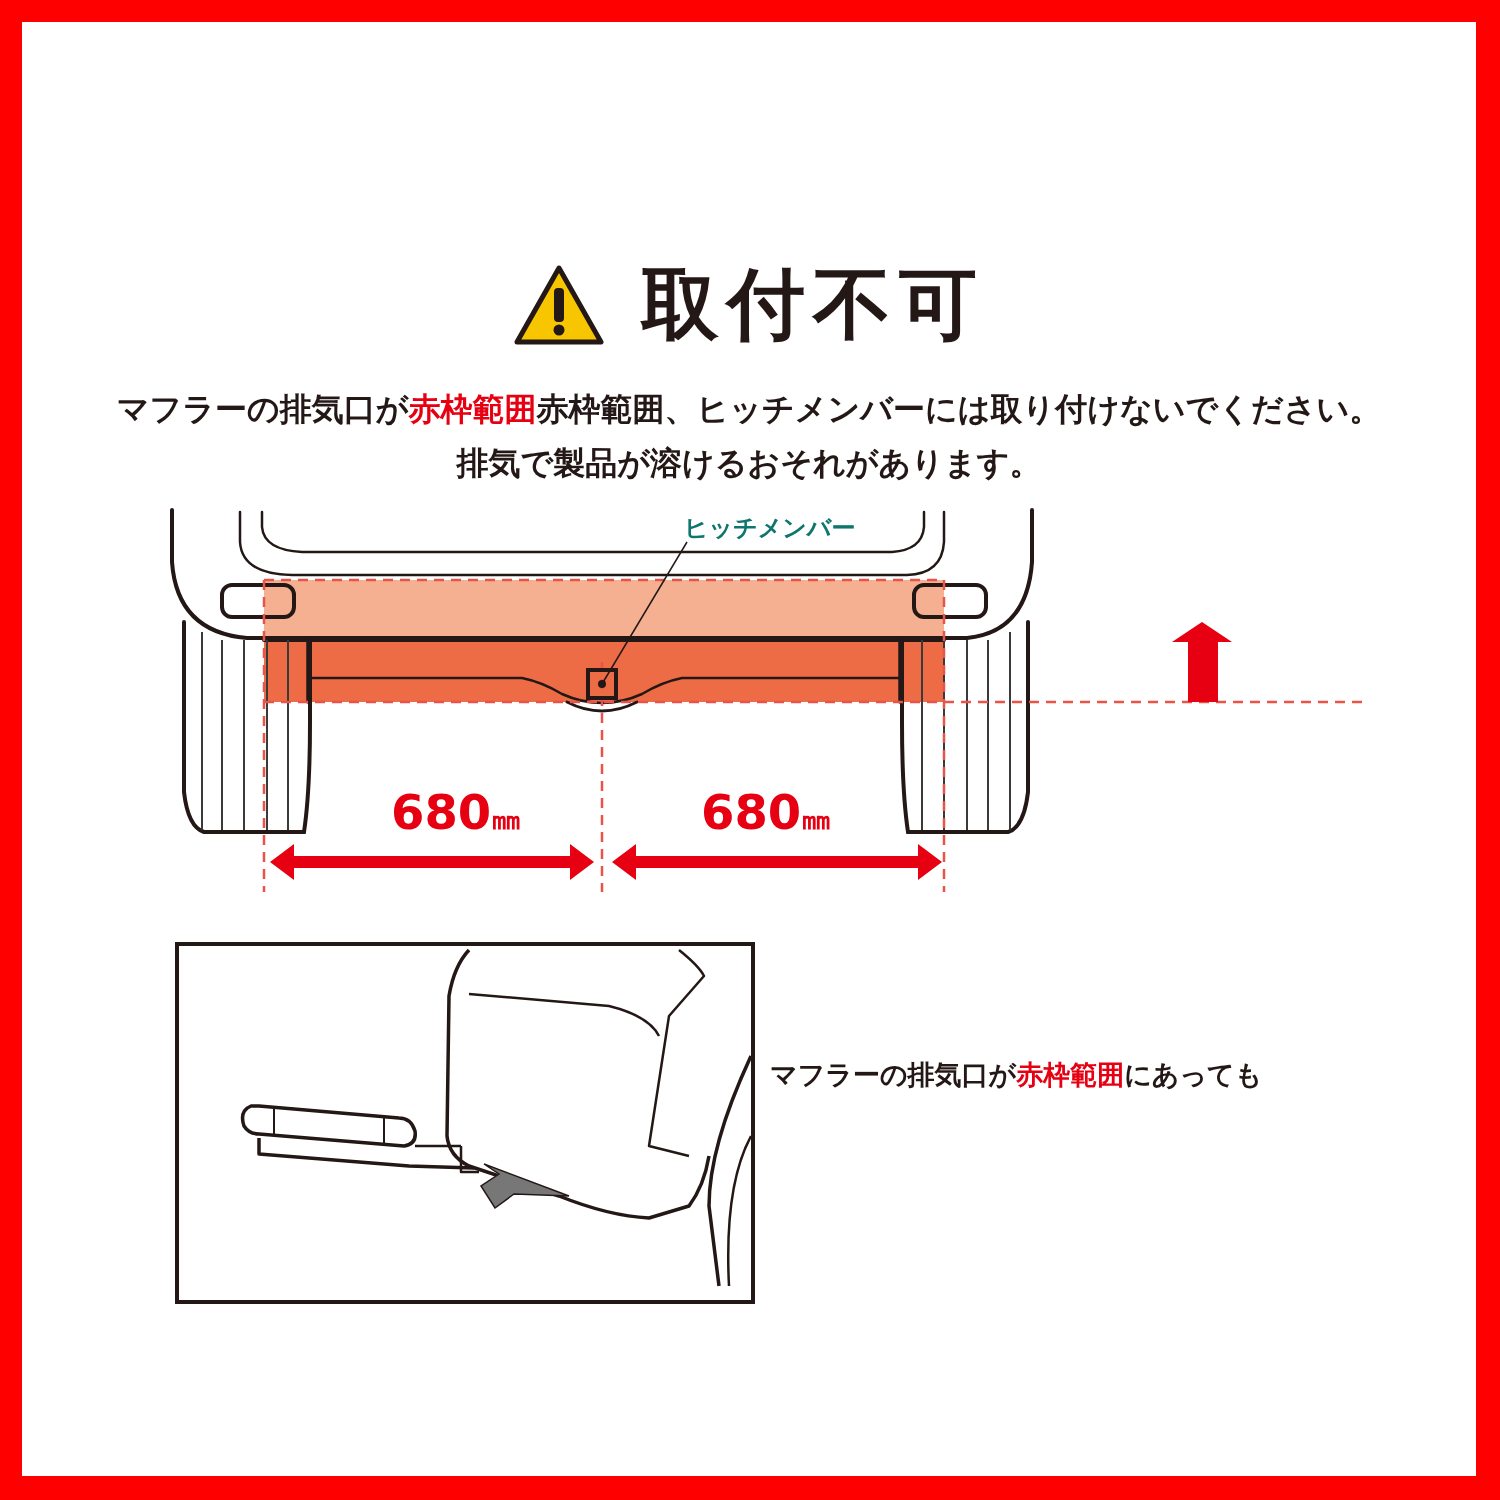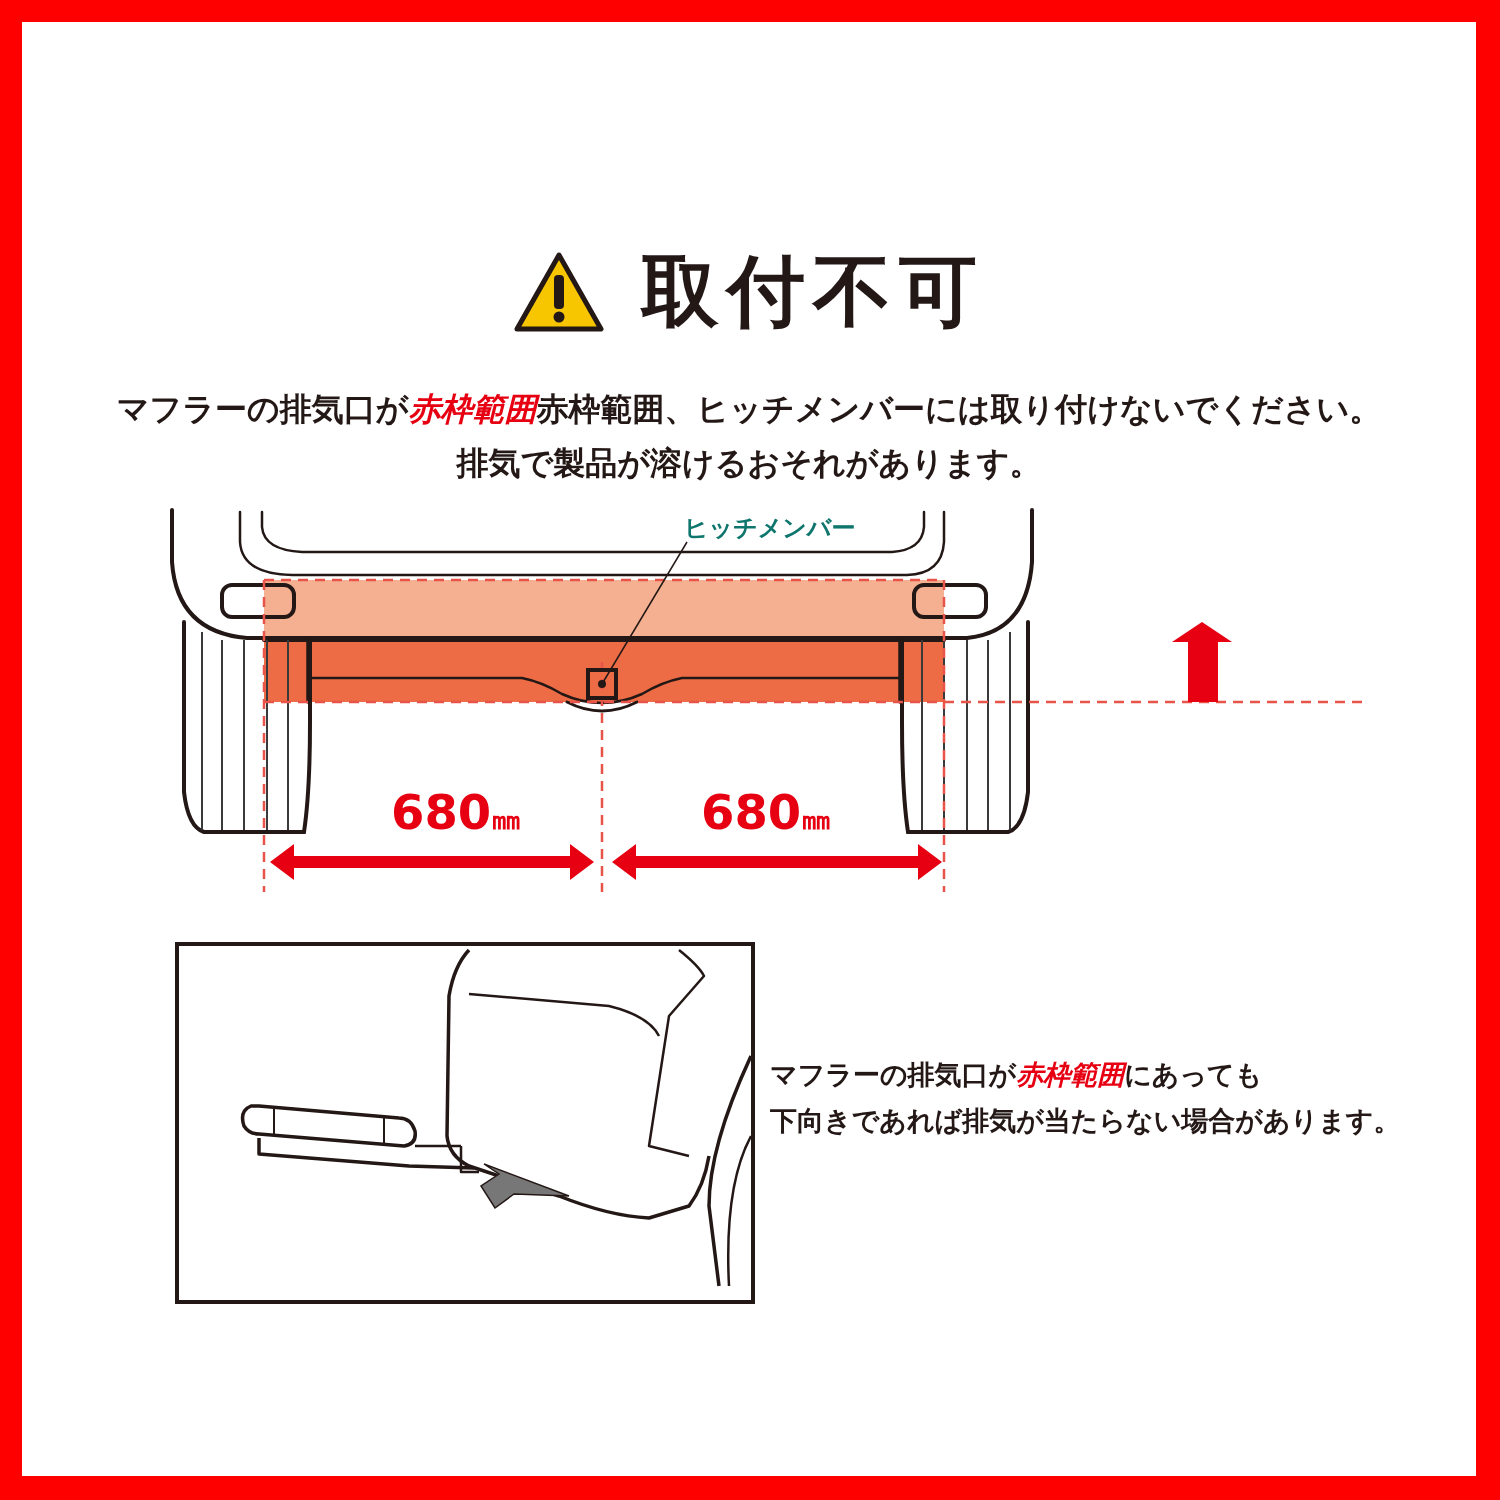--- a/index.html
+++ b/index.html
@@ -1,24 +1,24 @@
 <!DOCTYPE html>
 <html><head>
 <meta charset="utf-8">
 <style>
   html, body { margin: 0; padding: 0; }
   body { width: 1500px; height: 1500px; background: #ff0000; position: relative; overflow: hidden;
          font-family: "DejaVu Sans", "Liberation Sans", sans-serif; }
   .canvas { position: absolute; left: 22px; top: 22px; width: 1454px; height: 1454px; background: #ffffff; }
-  .title-row { position: absolute; left: 0; top: 215px; width: 1454px; height: 110px; display: flex; justify-content: center; align-items: center; }
+  .title-row { position: absolute; left: 0; top: 228px; width: 1454px; height: 110px; display: flex; justify-content: center; align-items: center; }
   .warn-icon { width: 92px; height: 82px; margin-right: 36px; }
   .title { font-size: 78px; font-weight: bold; color: #231815; letter-spacing: 8px; }
   .main-text { position: absolute; left: 0; top: 360px; width: 1454px; text-align: center; color: #231815;
                font-size: 32px; font-weight: bold; line-height: 54px; }
-  .red { color: #e60012; font-style: italic; }
+  .red { color: #e60012; }
   .diagram { position: absolute; left: 0; top: 0; }
   .hm-label { position: absolute; left: 662px; top: 490px; font-size: 24px; font-weight: bold; color: #0f766e; }
   .dim-label { position: absolute; font-size: 48px; font-weight: bold; color: #e60012; margin-left: 24px; }
   .dim-label .unit { font-size: 30px; }
   .inset { position: absolute; left: 153px; top: 920px; width: 572px; height: 354px; border: 4px solid #231815; background: #fff; overflow: hidden; }
   .side-text { position: absolute; left: 748px; top: 1030px; font-size: 27px; font-weight: bold; color: #231815; line-height: 46px; }
 </style>
 </head>
 <body>
 
@@ -116,16 +116,15 @@
         <line x1="236" y1="200" x2="282" y2="200" stroke-width="2.5"></line>
         <path d="M282 200 L282 226 L300 226" stroke-width="2.5"></path>
       </g>
 
       <path d="M305 218 L390 250 L335 248 L316 262 L302 240 L320 228 Z" fill="#777777" stroke="#231815" stroke-width="1.5"></path>
     </svg>
   </div>
 
   <div class="side-text">
     <div><span>マフラーの排気口が</span><span class="red">赤枠範囲</span><span>にあっても</span></div>
-    <div>下向きであれば排気が当たらない場合があります。</div>
   </div>
 
 </div>
 
 </body></html>

